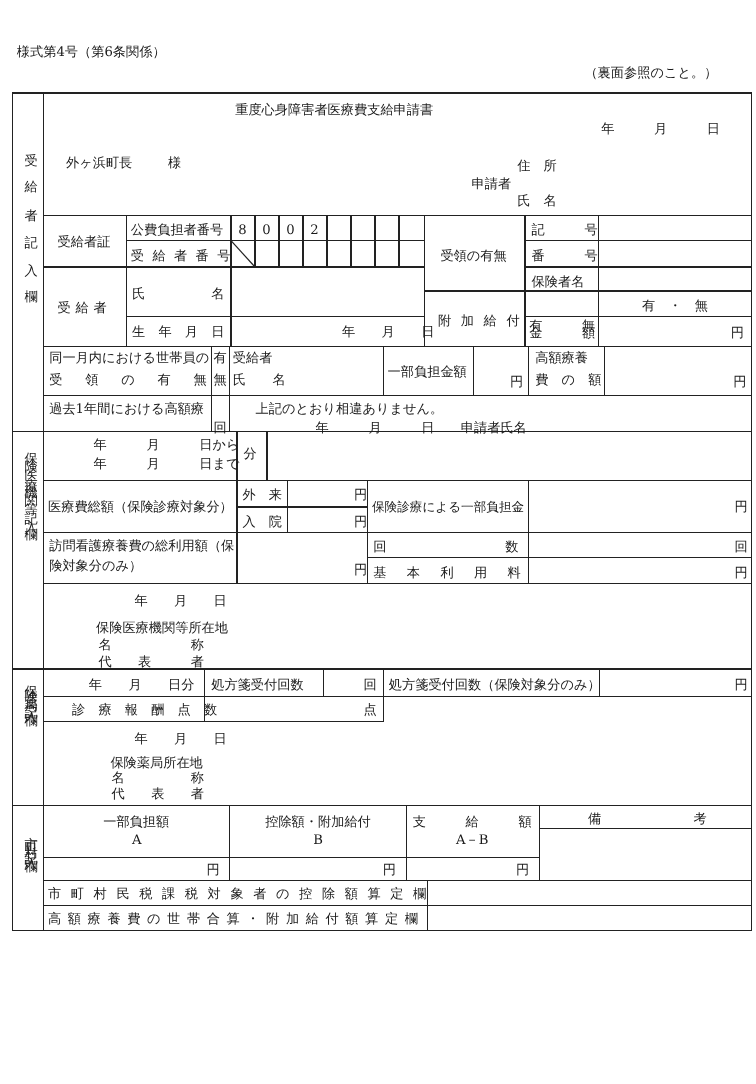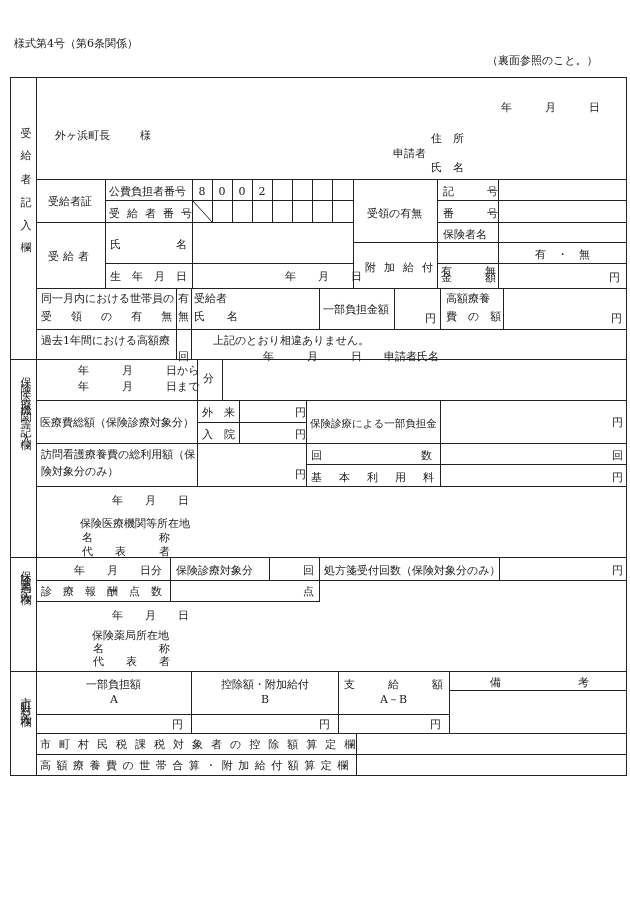--- a/index.html
+++ b/index.html
@@ -7,21 +7,21 @@
         font-family:"DejaVu Serif","Liberation Serif",serif;color:#1a1a1a;overflow:hidden;}
   .t{position:absolute;font-size:11px;line-height:1.45;white-space:pre;}
   .ctr{width:20px;text-align:center;}
   .vert{writing-mode:vertical-rl;text-orientation:upright;}
   .vls23{letter-spacing:23px;}
   .vls7{letter-spacing:7px;}
   .vls4{letter-spacing:4px;}
   .ls4{letter-spacing:4px;}
   .ls7{letter-spacing:7px;}
   .ls8{letter-spacing:8px;}
-  .ls11{letter-spacing:11px;}
+  .ls11{letter-spacing:11px;margin-left:19px;}
   .ls13{letter-spacing:13px;}
   .ls17{letter-spacing:17px;}
   .ls19{letter-spacing:19px;}
   .ls55{letter-spacing:5.5px;}
   .fs10{font-size:10.5px;}
   svg{position:absolute;left:0;top:0;}
 </style>
 </head>
 <body>
 
@@ -55,20 +55,21 @@
                M170.5 557.5 V601.5 M269.5 557.5 V580.5 M319.5 557.5 V601.5 M499.5 557.5 V580.5"></path>
 
       <path d="M449.5 690.5 H626.5 M36.5 714.5 H449.5 M36.5 733.5 H626.5 M36.5 754.5 H626.5
                M191.5 671.5 V733.5 M338.5 671.5 V733.5 M449.5 671.5 V733.5 M356.5 733.5 V775.5"></path>
     </g>
   </svg>
 
   <span class="t" style="left:14px;top:36px">様式第4号（第6条関係）</span>
   <span class="t" style="left:487px;top:53px">（裏面参照のこと。）</span>
 
+  <span class="t" style="left:196px;top:84px">重度心身障害者医療費支給申請書</span>
   <span class="t" style="left:501px;top:100px">年　　　月　　　日</span>
   <span class="t" style="left:55px;top:128px">外ヶ浜町長</span>
   <span class="t" style="left:140px;top:128px">様</span>
   <span class="t" style="left:431px;top:131px">住　所</span>
   <span class="t" style="left:393px;top:146px">申請者</span>
   <span class="t" style="left:431px;top:160px">氏　名</span>
 
   <span class="t vert vls23" style="left:17px;top:118px">受給者記入欄</span>
   <span class="t vert vls7" style="left:17px;top:368px">保険医療機関等記入欄</span>
   <span class="t vert vls4" style="left:17px;top:562px">保険薬局記入欄</span>
@@ -132,21 +133,21 @@
   <span class="t" style="left:311px;top:448px">回　　　　　　　　　数</span>
   <span class="t" style="left:612px;top:448px">回</span>
   <span class="t ls17" style="left:311px;top:470px">基本利用料</span>
   <span class="t" style="left:612px;top:470px">円</span>
   <span class="t" style="left:112px;top:493px">年　　月　　日</span>
   <span class="t" style="left:80px;top:516px">保険医療機関等所在地</span>
   <span class="t" style="left:82px;top:530px">名　　　　　　称</span>
   <span class="t" style="left:82px;top:544px">代　　表　　　者</span>
 
   <span class="t" style="left:74px;top:563px">年　　月　　日分</span>
-  <span class="t" style="left:176px;top:563px">保険診療対象分</span>
+  <span class="t" style="left:176px;top:563px">処方箋受付回数</span>
   <span class="t" style="left:303px;top:563px">回</span>
   <span class="t" style="left:324px;top:563px">処方箋受付回数（保険対象分のみ）</span>
   <span class="t" style="left:612px;top:563px">円</span>
   <span class="t ls11" style="left:41px;top:584px">診療報酬点数</span>
   <span class="t" style="left:303px;top:584px">点</span>
   <span class="t" style="left:112px;top:608px">年　　月　　日</span>
   <span class="t" style="left:92px;top:628px">保険薬局所在地</span>
   <span class="t" style="left:93px;top:641px">名　　　　　称</span>
   <span class="t" style="left:93px;top:654px">代　　表　　者</span>
 

